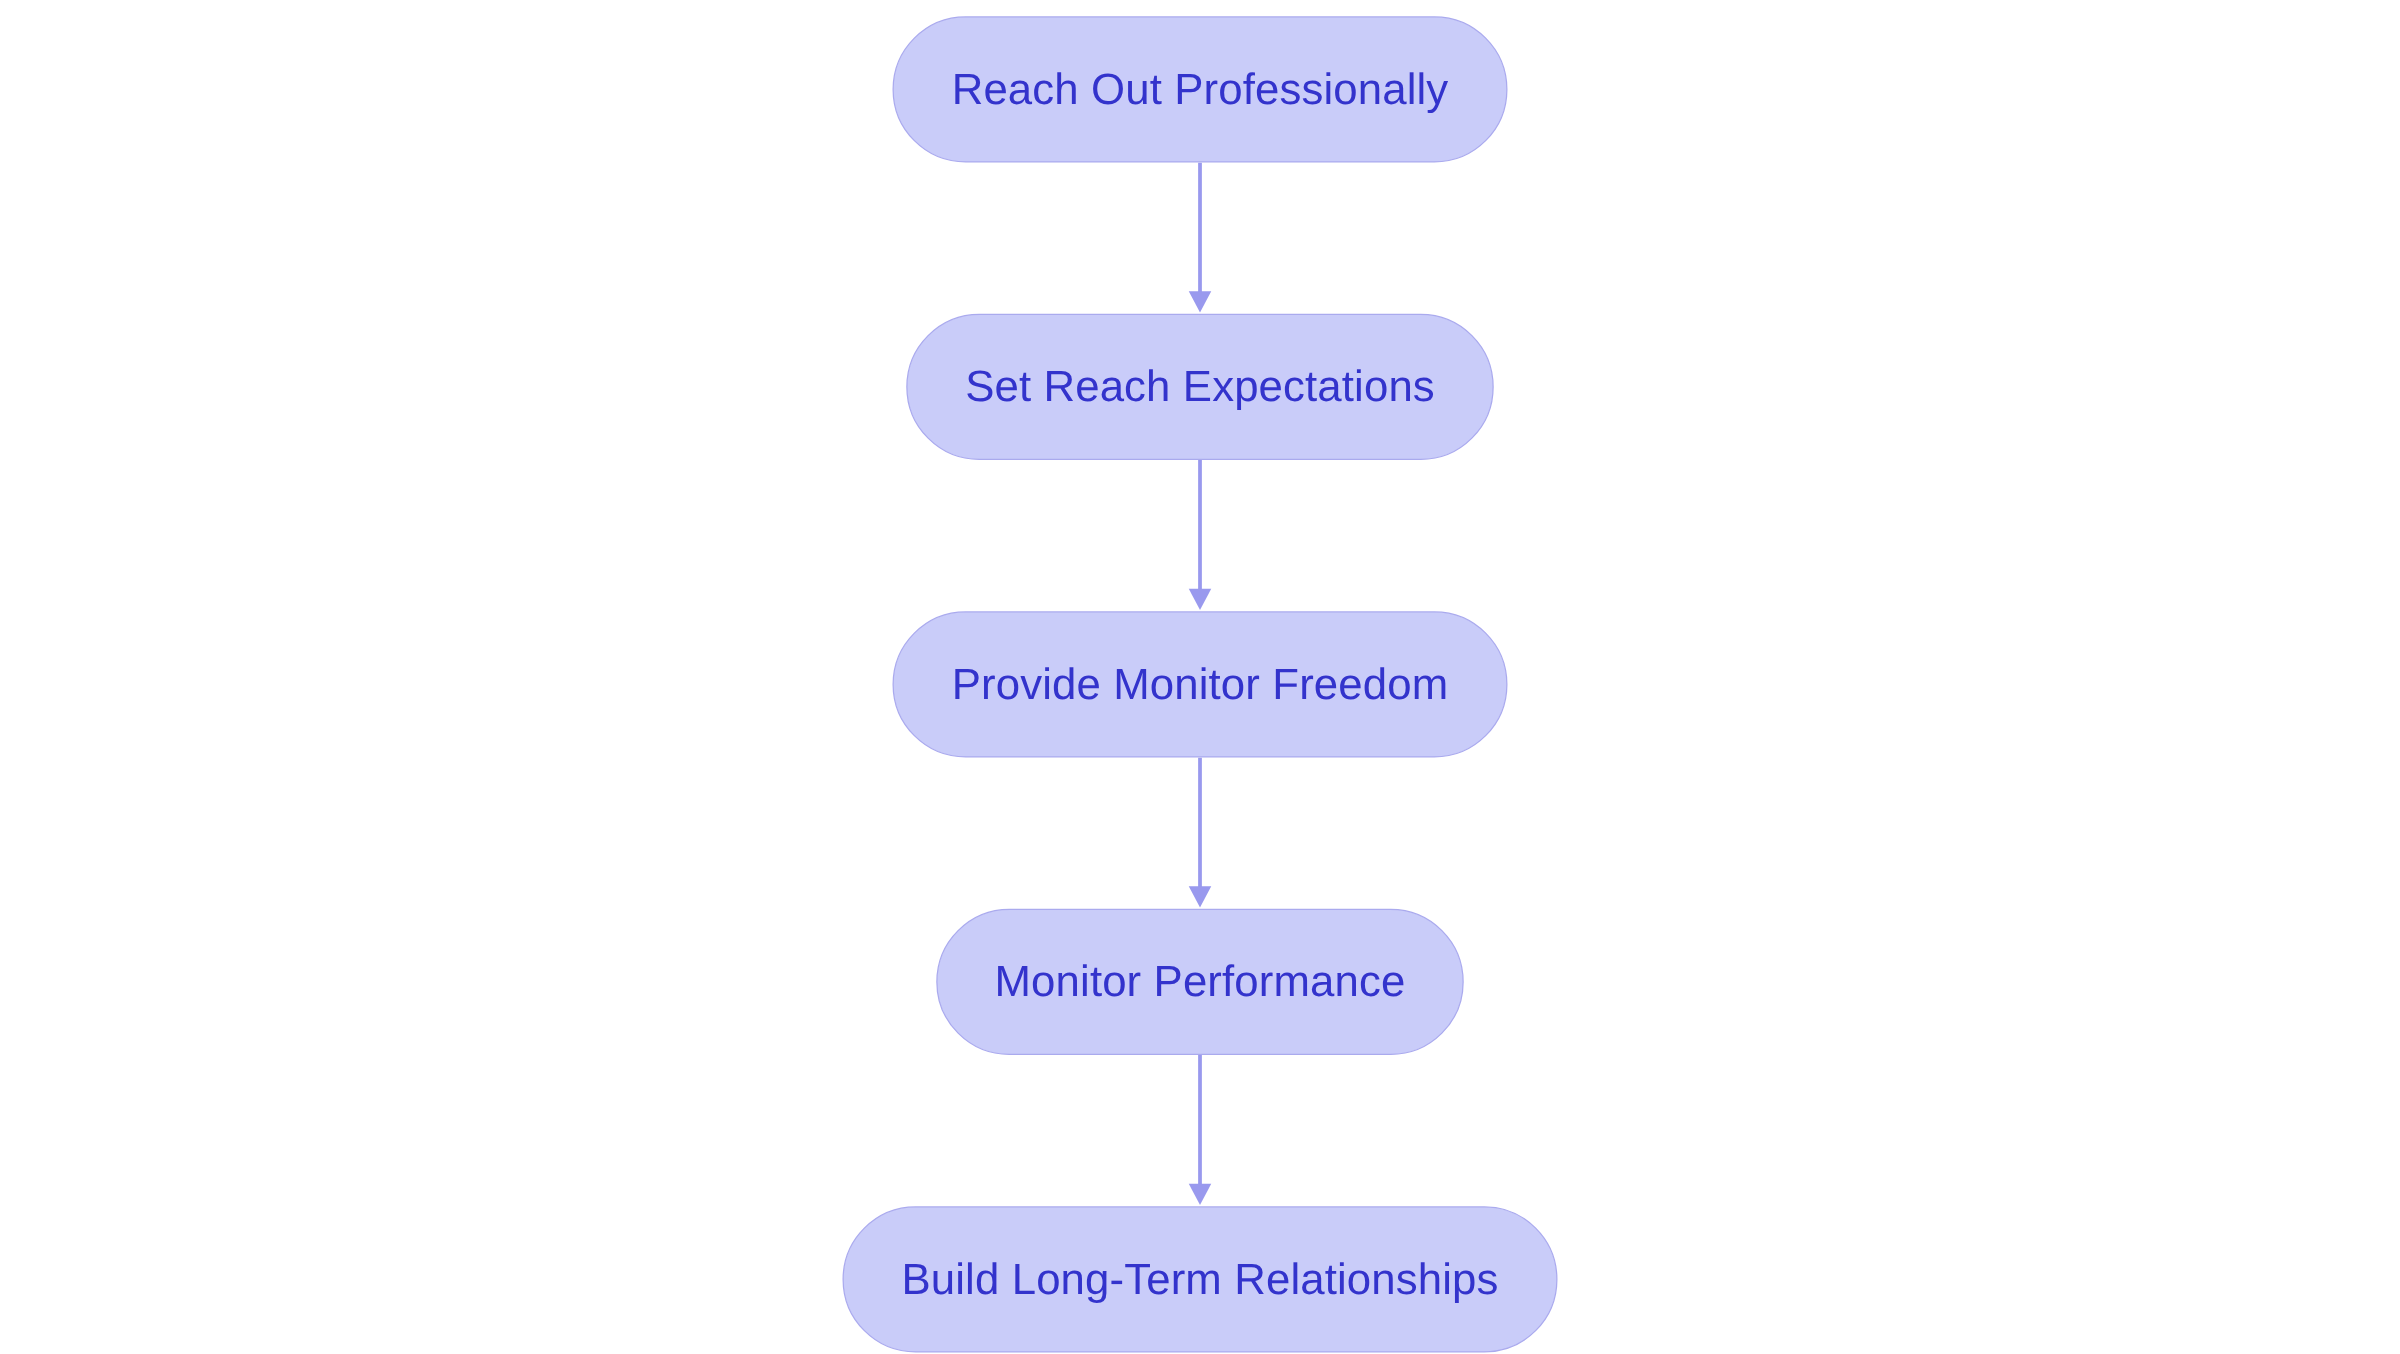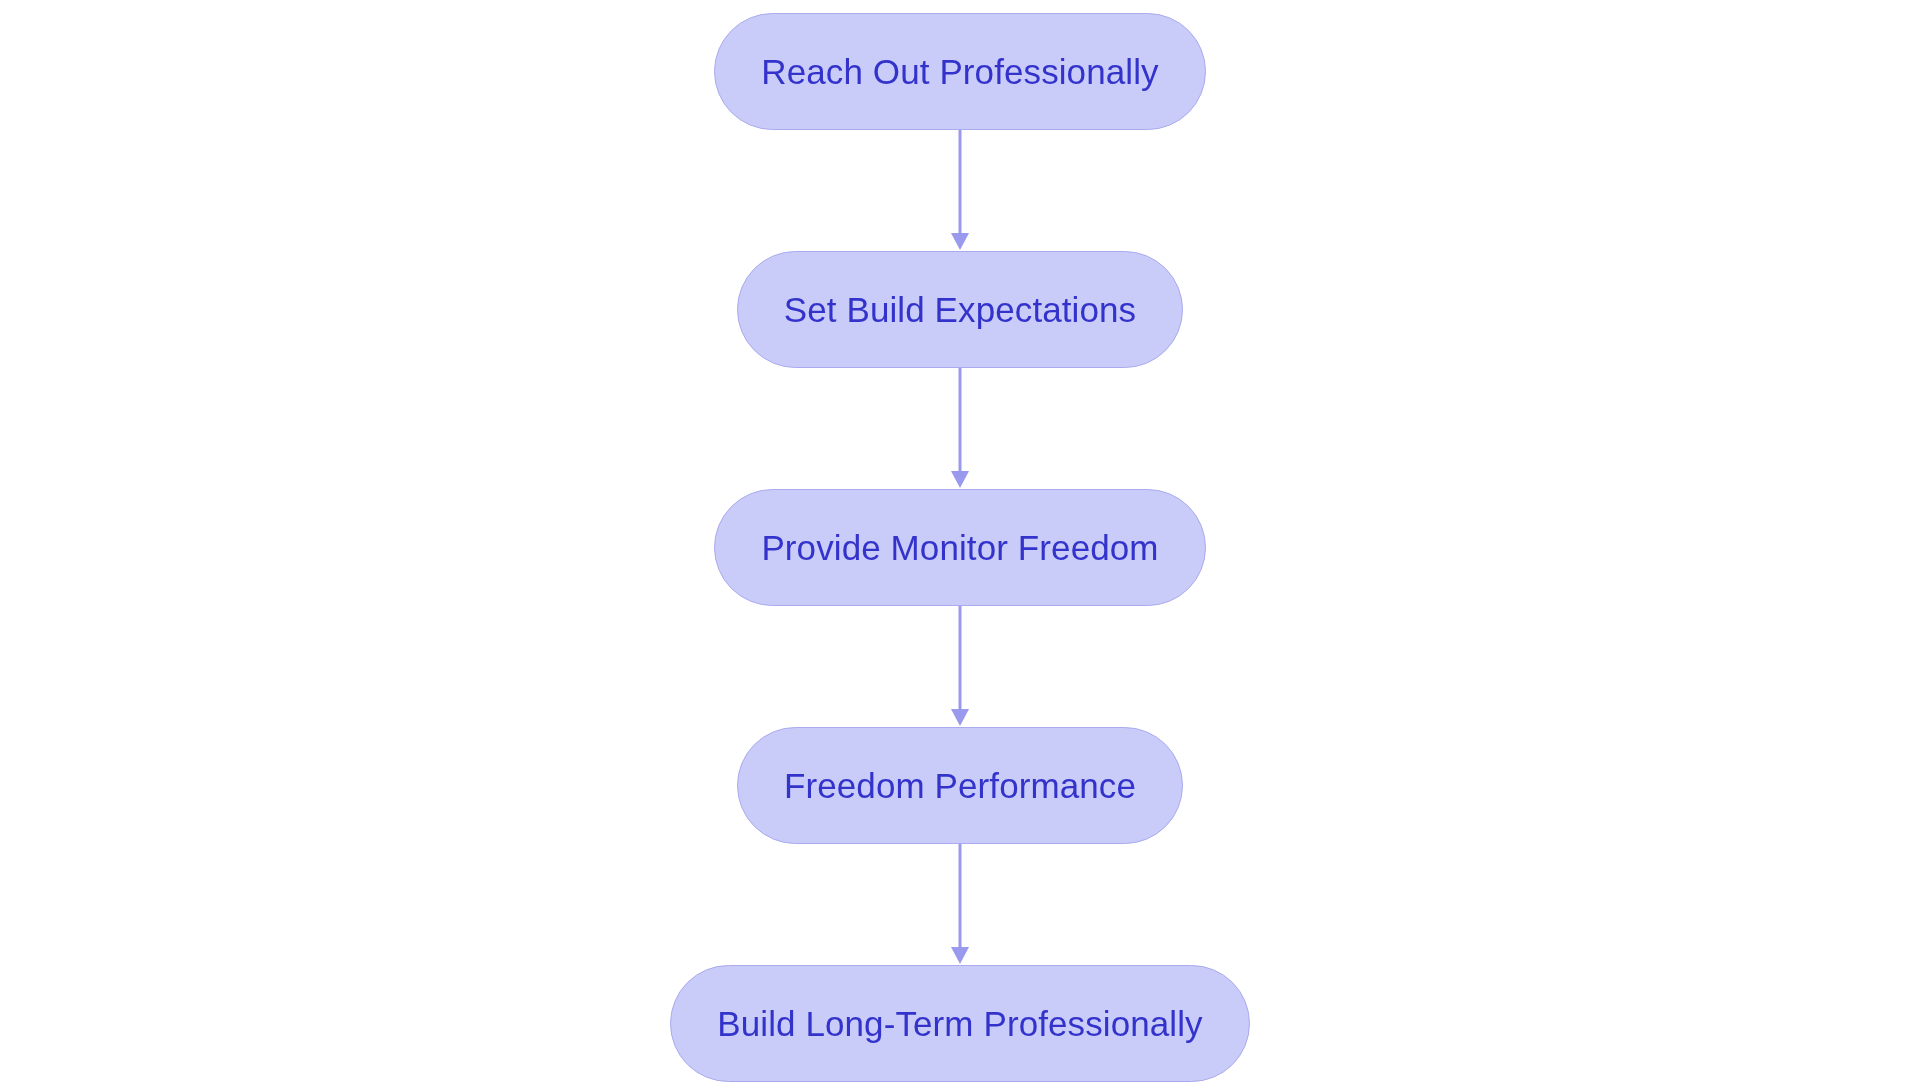--- a/index.html
+++ b/index.html
@@ -81,44 +81,44 @@
     <div class="flow-node">
       <span class="flow-node-label">Reach Out Professionally</span>
     </div>
 
     <svg class="flow-connector" viewBox="0 0 60 121">
       <line class="conn-line" x1="30" y1="0" x2="30" y2="104"></line>
       <polygon class="conn-head" points="21,103 39,103 30,120"></polygon>
     </svg>
 
     <div class="flow-node">
-      <span class="flow-node-label">Set Build Expectations</span>
+      <span class="flow-node-label">Set Reach Expectations</span>
     </div>
 
     <svg class="flow-connector" viewBox="0 0 60 121">
       <line class="conn-line" x1="30" y1="0" x2="30" y2="104"></line>
       <polygon class="conn-head" points="21,103 39,103 30,120"></polygon>
     </svg>
 
     <div class="flow-node">
       <span class="flow-node-label">Provide Monitor Freedom</span>
     </div>
 
     <svg class="flow-connector" viewBox="0 0 60 121">
       <line class="conn-line" x1="30" y1="0" x2="30" y2="104"></line>
       <polygon class="conn-head" points="21,103 39,103 30,120"></polygon>
     </svg>
 
     <div class="flow-node">
-      <span class="flow-node-label">Freedom Performance</span>
+      <span class="flow-node-label">Monitor Performance</span>
     </div>
 
     <svg class="flow-connector" viewBox="0 0 60 121">
       <line class="conn-line" x1="30" y1="0" x2="30" y2="104"></line>
       <polygon class="conn-head" points="21,103 39,103 30,120"></polygon>
     </svg>
 
     <div class="flow-node">
-      <span class="flow-node-label">Build Long-Term Professionally</span>
+      <span class="flow-node-label">Build Long-Term Relationships</span>
     </div>
 
   </div>
 </div>
 
 </body></html>

